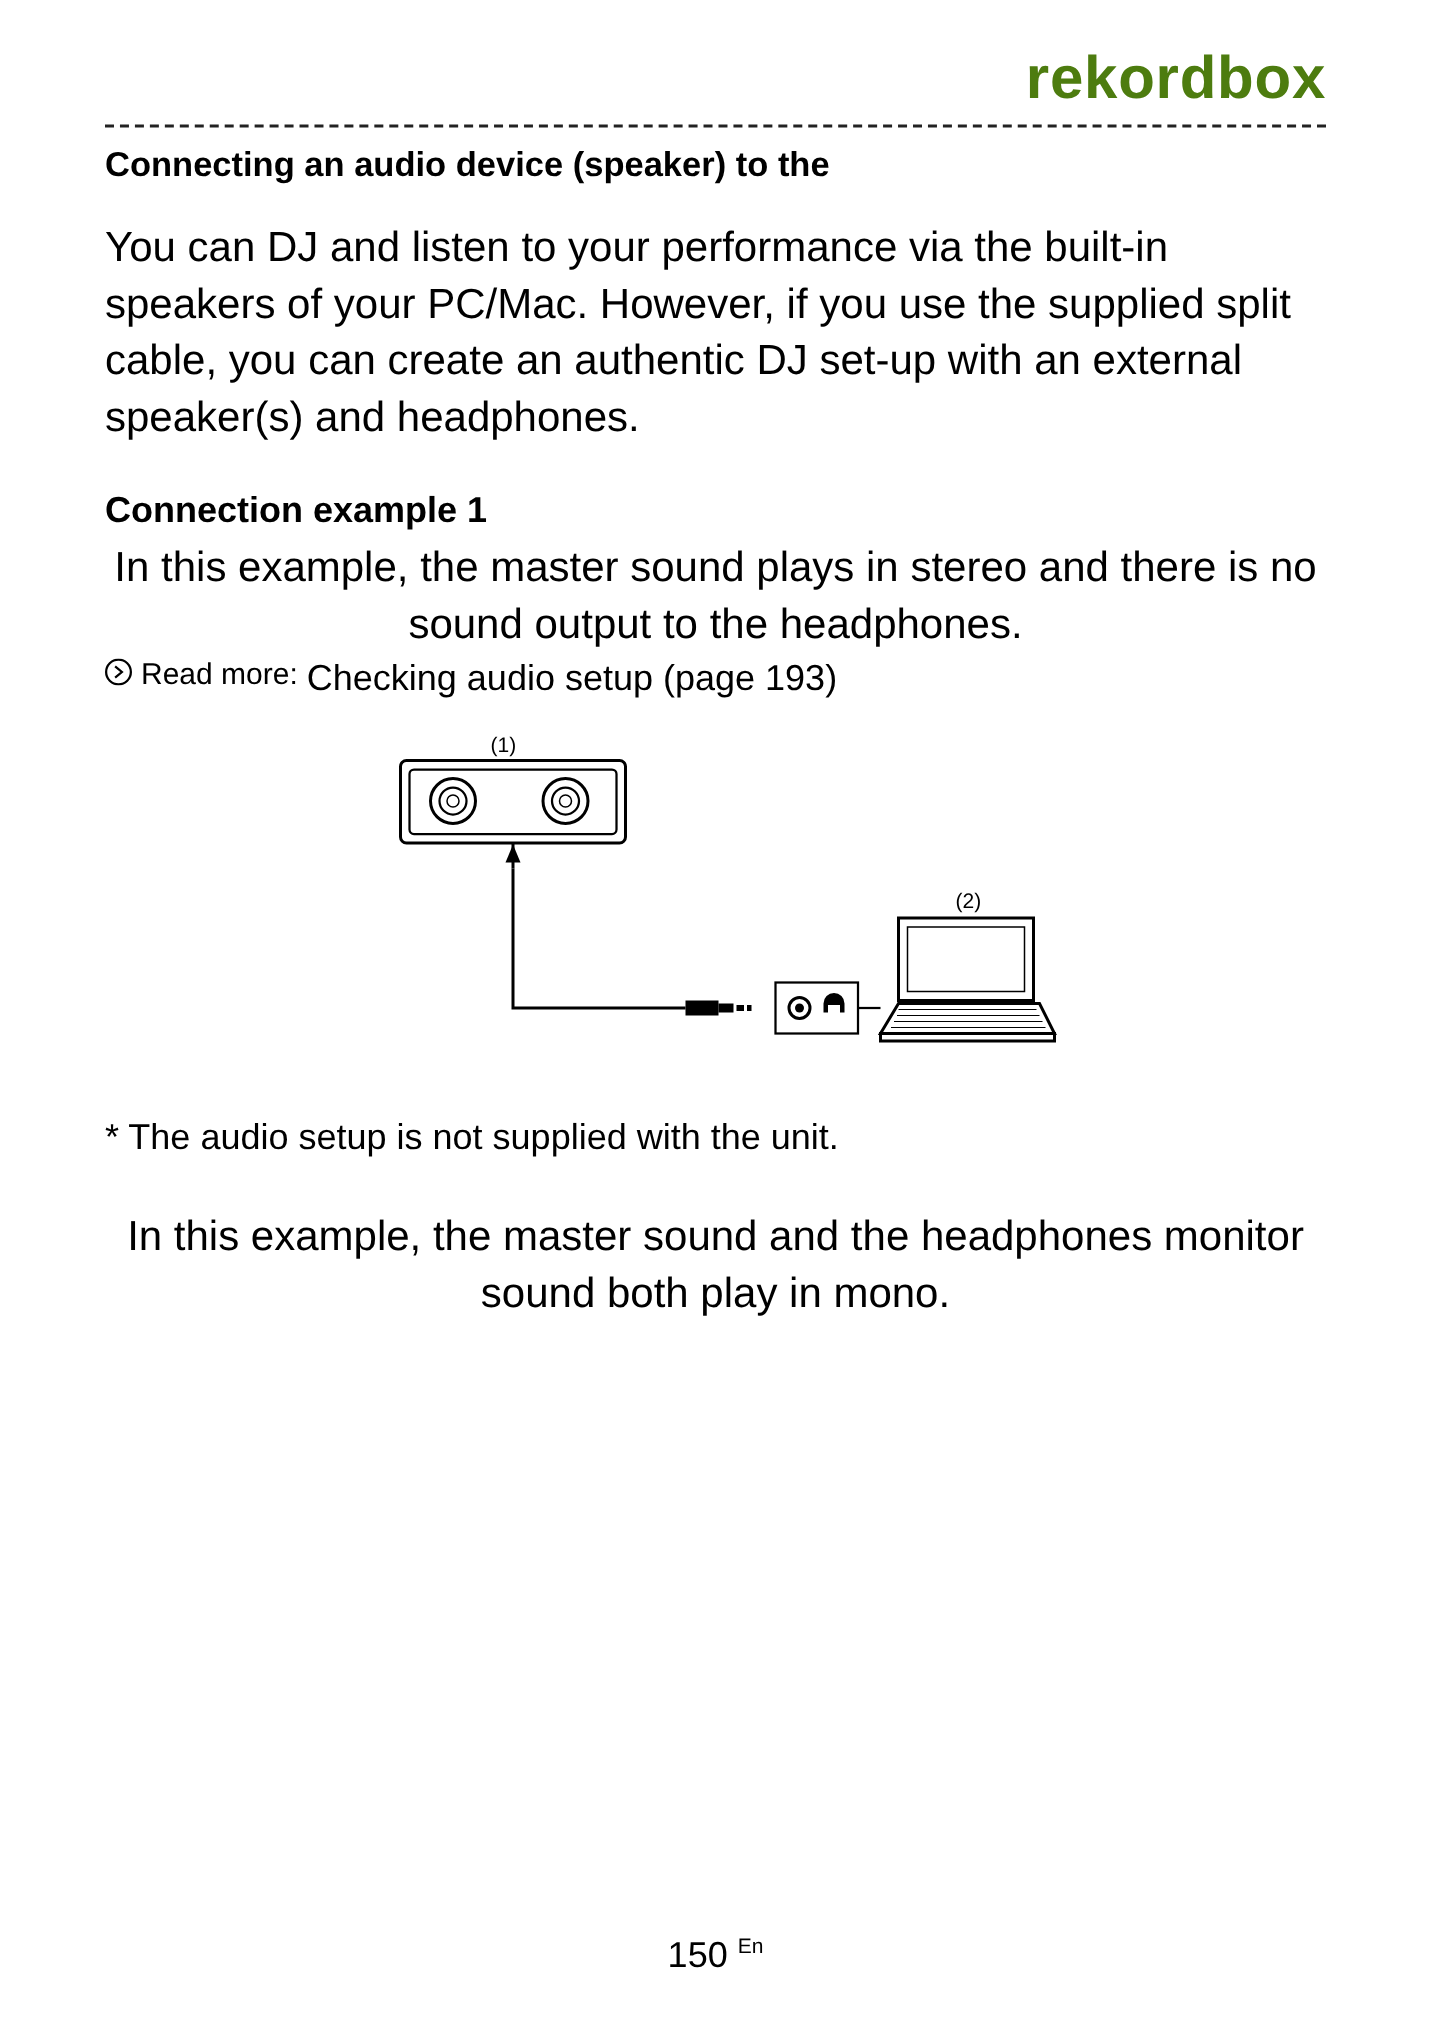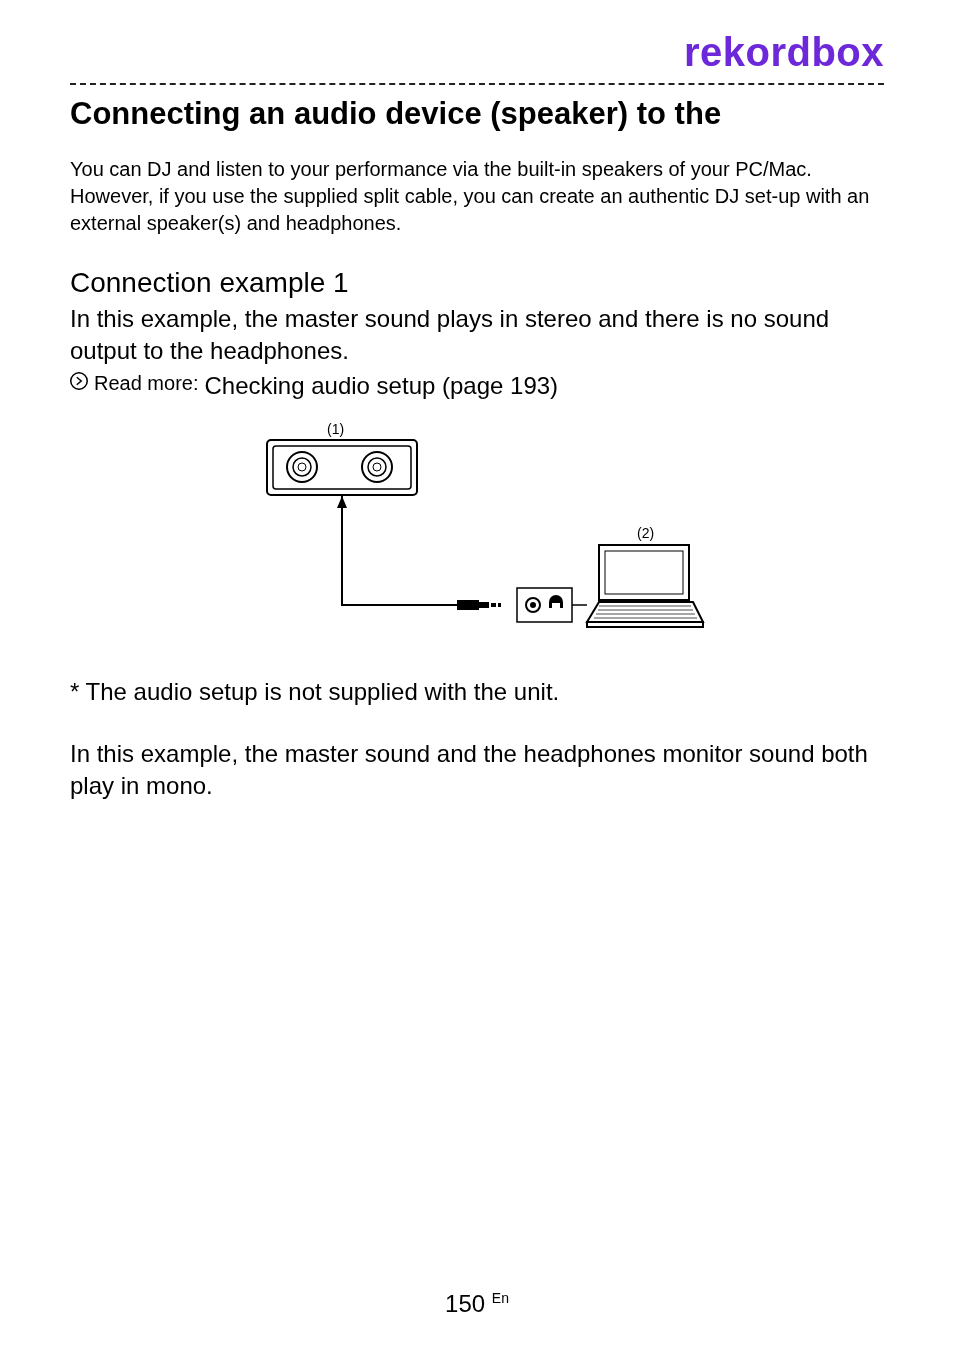--- a/index.html
+++ b/index.html
@@ -15,49 +15,50 @@
   .page {
     box-sizing: border-box;
     padding: 30px 70px 0 70px;
     height: 100%;
     position: relative;
   }
   .brand {
     text-align: right;
     font-size: 40px;
     font-weight: bold;
-    color: #6d28d9;
+    color: #4d7c0f;
     letter-spacing: 0.5px;
     margin-bottom: 8px;
   }
   .dashed {
     border: none;
     border-top: 2px dashed #222;
     margin: 0 0 10px 0;
   }
   .section-title {
-    font-size: 31px;
+    font-size: 23px;
     font-weight: bold;
     line-height: 1.25;
     margin-bottom: 22px;
   }
   .body-text {
-    font-size: 20px;
+    font-size: 28px;
     line-height: 1.35;
     margin-bottom: 30px;
   }
   .sub-title {
-    font-size: 28px;
-    font-weight: normal;
+    font-size: 24px;
+    font-weight: bold;
     margin-bottom: 4px;
   }
   .sub-body {
-    font-size: 24px;
+    font-size: 28px;
     line-height: 1.35;
     margin-bottom: 4px;
+    text-align: center;
   }
   .readmore-line {
     font-size: 24px;
     display: flex;
     gap: 6px;
     margin-bottom: 20px;
   }
   .readmore-small {
     font-size: 20px;
   }

